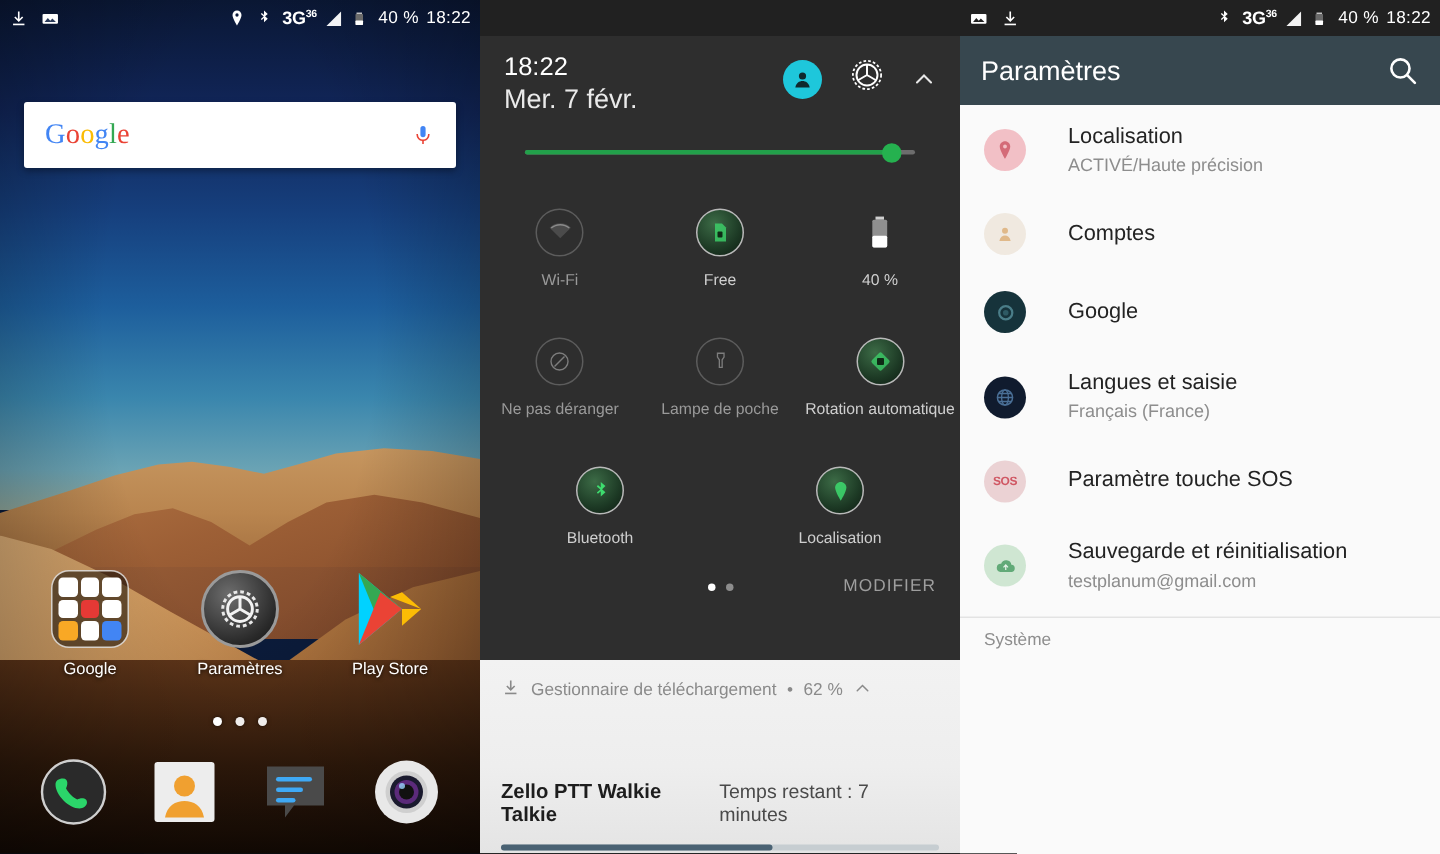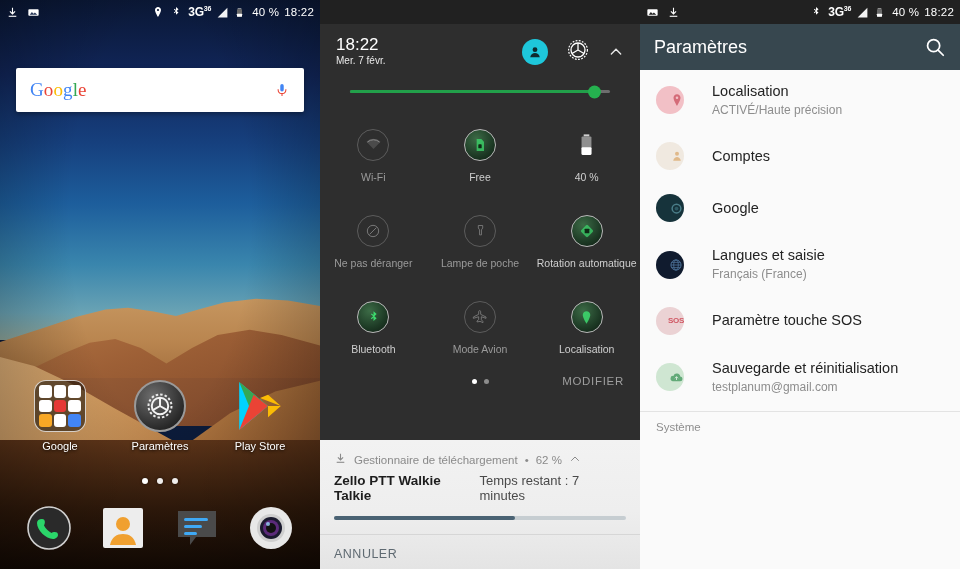--- a/index.html
+++ b/index.html
@@ -64,21 +64,21 @@
 
   .dock{position:absolute;left:0;right:0;bottom:8px;height:66px;display:flex;justify-content:space-around;align-items:center;padding:0 12px;}
   .dockic{width:46px;height:46px;position:relative;}
 
   
   .qs{background:#2e2e2e;}
   .qs .statusbar{background:#212121;}
   .qs-head{display:flex;align-items:flex-start;padding:10px 16px 0 16px;}
   .qs-clock{color:#fff;line-height:1.25;}
   .qs-time{font-size:17px;}
-  .qs-date{font-size:10px;color:#eaeaea;}
+  .qs-date{font-size:18px;color:#eaeaea;}
   .qs-head-ic{margin-left:auto;display:flex;align-items:center;gap:18px;padding-top:4px;}
   .avatar{width:26px;height:26px;border-radius:50%;background:#1ec7db;display:flex;align-items:center;justify-content:center;}
   .chev{width:16px;height:16px;}
 
   .bright{margin:18px 30px 0 30px;height:12px;position:relative;display:flex;align-items:center;}
   .bright .track{height:3px;background:#6d6d6d;flex:1;border-radius:2px;position:relative;}
   .bright .fill{position:absolute;left:0;top:0;bottom:0;width:93%;background:#22a04a;border-radius:2px;}
   .bright .knob{position:absolute;left:91.5%;top:50%;transform:translateY(-50%);width:13px;height:13px;border-radius:50%;background:#25b14f;}
 
   .tiles{margin-top:22px;}
@@ -94,38 +94,38 @@
             display:flex;align-items:center;justify-content:center;}
   .qs-foot{display:flex;align-items:center;padding:12px 16px 0 16px;position:relative;height:26px;}
   .qs-dots{position:absolute;left:0;right:0;display:flex;justify-content:center;gap:7px;}
   .qs-dots i{width:5px;height:5px;border-radius:50%;background:#8d8d8d;display:block;}
   .qs-dots i.act{background:#fff;}
   .modif{margin-left:auto;font-size:11.5px;color:#9e9e9e;letter-spacing:.7px;z-index:2;}
 
   .qs-notif{position:absolute;left:0;right:0;bottom:0;height:129px;
             background:linear-gradient(180deg,#f2f2f2 0%,#eeeeee 55%,#e4e4e4 100%);}
   .nf-hdr{display:flex;align-items:center;gap:7px;padding:12px 14px 0 14px;font-size:11.5px;color:#8a8a8a;}
-  .nf-title{display:flex;align-items:center;padding:6px 14px 0 14px;}
+  .nf-title{display:flex;align-items:center;padding:6px 14px 0 14px;margin-top:46px;}
   .nf-app{font-size:13.5px;color:#1d1d1d;font-weight:700;}
   .nf-rem{margin-left:auto;font-size:13px;color:#4a4a4a;}
   .nf-bar{margin:13px 14px 0 14px;height:4px;background:#c6cdd1;border-radius:2px;position:relative;}
   .nf-bar i{position:absolute;left:0;top:0;bottom:0;width:62%;background:#4a6273;border-radius:2px;display:block;}
   .nf-sep{margin-top:14px;height:1px;background:#d6d6d6;}
   .nf-act{padding:12px 14px 0 14px;font-size:12.5px;color:#5f6a72;letter-spacing:.5px;}
 
   
   .set{background:#fafafa;}
   .set .statusbar{background:#212121;}
   .appbar{height:46px;background:#37474f;display:flex;align-items:center;padding:0 14px;}
   .appbar .ttl{font-size:18px;color:#fff;}
   .appbar .srch{margin-left:auto;width:22px;height:22px;}
   .set-scroll{position:absolute;top:70px;left:0;right:0;bottom:0;background:#fafafa;}
   .grp{font-size:11.5px;color:#8e8e8e;padding:4px 0 0 16px;}
   .row{display:flex;align-items:center;padding:12px 16px 12px 16px;min-height:40px;box-sizing:border-box;}
-  .row .ric{width:28px;height:28px;border-radius:50%;flex:0 0 28px;display:flex;align-items:center;justify-content:flex-end;}
+  .row .ric{width:28px;height:28px;border-radius:50%;flex:0 0 28px;display:flex;align-items:center;justify-content:center;}
   .row .rtxt{margin-left:28px;}
   .row .rt1{font-size:14.5px;color:#232323;line-height:1.3;}
   .row .rt2{font-size:12px;color:#8d8d8d;margin-top:2px;line-height:1.3;}
   .divider{height:1px;background:#e3e3e3;margin:4px 0 0 0;}
   .sysgrp{font-size:11.5px;color:#8e8e8e;padding:9px 0 0 16px;}
 </style>
 </head>
 <body>
 
 <div class="screens">
@@ -395,30 +395,20 @@
         <div class="tile">
           <div class="tic">
             <div class="circ-on">
               <svg viewBox="0 0 24 24" width="15" height="15">
                   <path fill="#3ddc6e" d="M12 2l5 4.5-3.6 3.3L17 13l-5 4.5V12l-3 2.6-1.2-1.4L11.6 10 7.8 6.8 9 5.4 12 8V2z"></path>
                 </svg>
             </div>
           </div>
           <div class="tlbl">Bluetooth</div>
         </div>
-        <div class="tile off">
-          <div class="tic">
-            <div class="circ-off">
-              <svg viewBox="0 0 24 24" width="16" height="16">
-                  <path d="M21 14v-2l-8-4V4a1.5 1.5 0 00-3 0v4l-8 4v2l8-2.4V16l-2.5 2v1.4L12 18.6l4.5 1.8V19L14 16v-4.4z" fill="none" stroke="#7d7d7d" stroke-width="1.3"></path>
-                </svg>
-            </div>
-          </div>
-          <div class="tlbl">Mode Avion</div>
-        </div>
         <div class="tile">
           <div class="tic">
             <div class="circ-on">
               <svg viewBox="0 0 24 24" width="15" height="15">
                   <path fill="#3ddc6e" d="M12 2c-3.3 0-6 2.7-6 6 0 4.5 6 14 6 14s6-9.5 6-14c0-3.3-2.7-6-6-6z" opacity=".85"></path>
                 </svg>
             </div>
           </div>
           <div class="tlbl">Localisation</div>
         </div>

